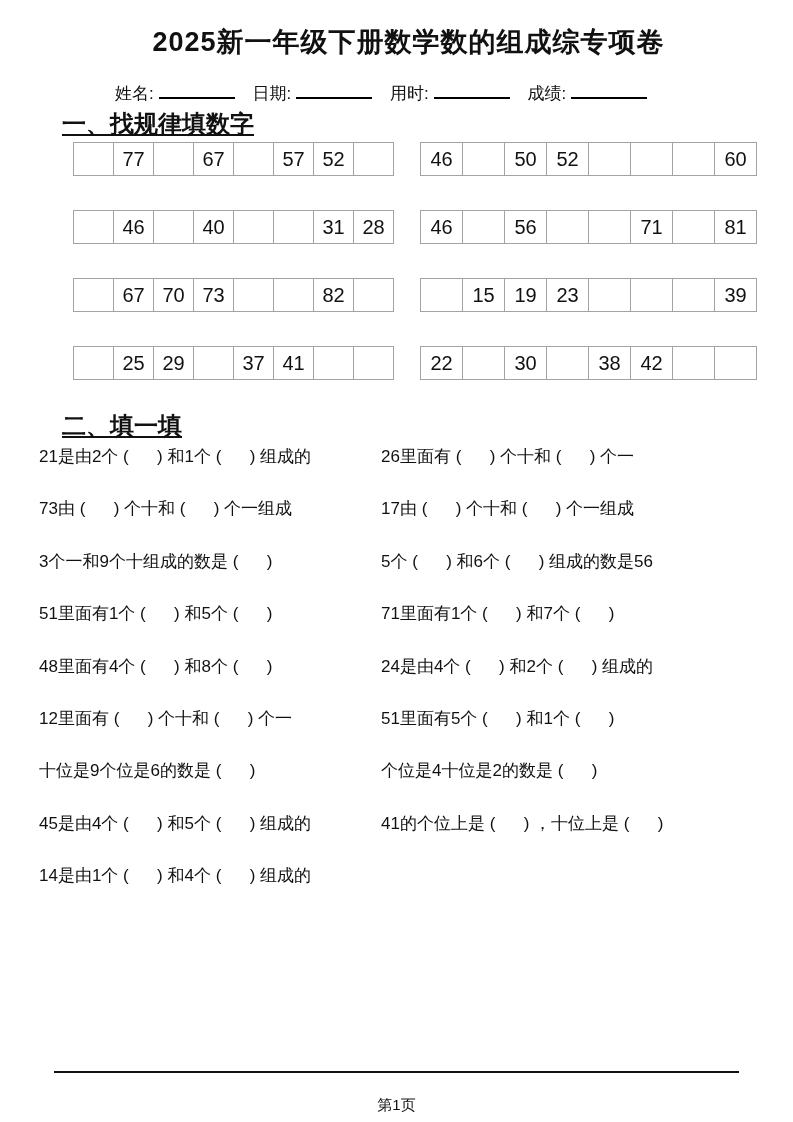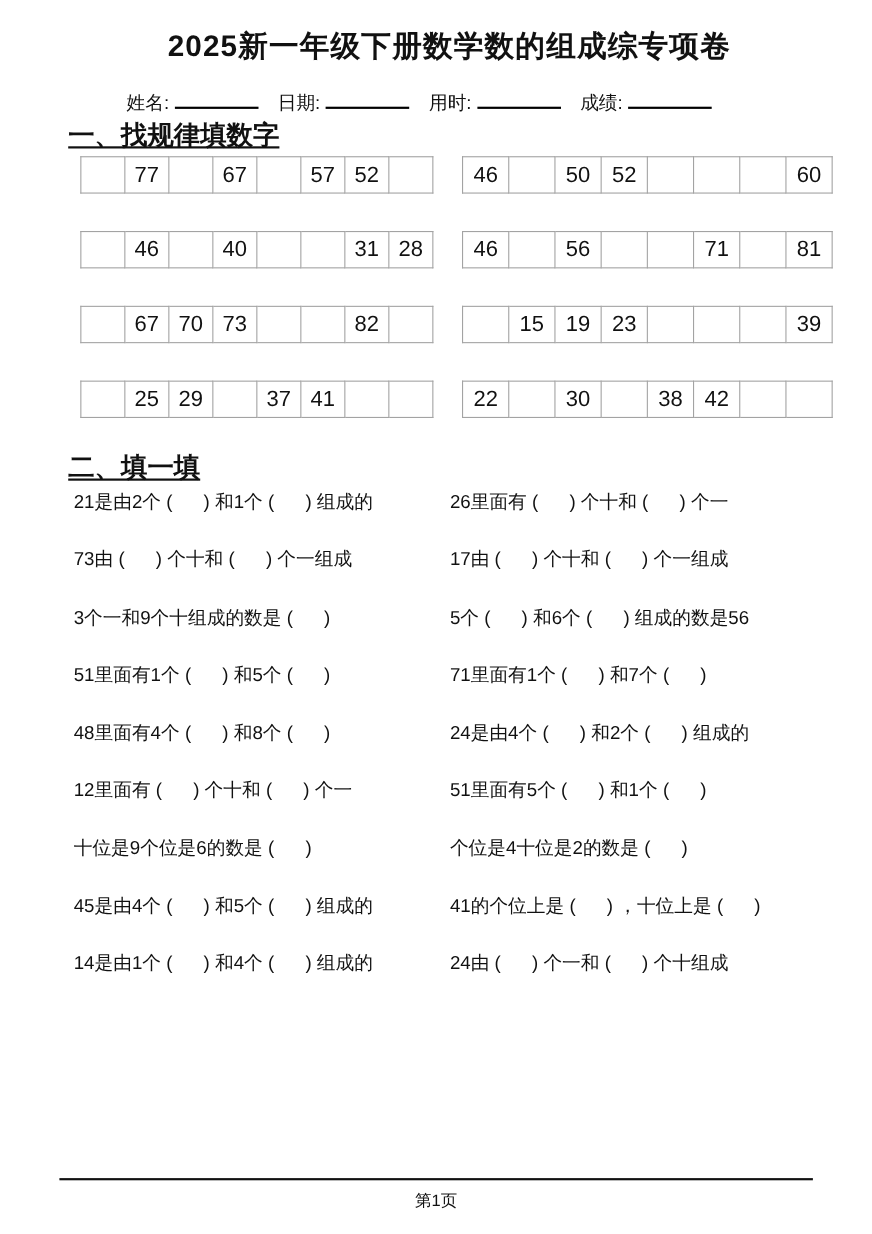--- a/index.html
+++ b/index.html
@@ -49,36 +49,36 @@
   table.num-grid.right { margin-left:26px; }
   table.num-grid td {
     border:1px solid #a3a3a3;
     width:39px; height:32px;
     padding:0;
     text-align:center; vertical-align:middle;
     font-size:20px; color:#111;
   }
   table.num-grid.right td { width:41px; }
   .sec2-heading { margin-top:30px; }
-  .questions { margin-top:8px; padding-left:67px; }
+  .questions { margin-top:8px; padding-left:39px; }
   .qrow { display:flex; height:52.4px; align-items:flex-start; }
   .q {
     margin:0;
     font-size:17px;
     line-height:21px;
     white-space:pre;
   }
   .q-left { width:342px; flex:0 0 342px; }
   .footer {
     position:absolute;
     left:54px; right:54px; top:1071px;
     border-top:2px solid #111;
     text-align:center;
     font-size:15px;
-    padding-top:9px;
+    padding-top:23px;
   }
 </style>
 </head>
 <body>
 
 <div class="page">
 
   <h1 class="title">2025新一年级下册数学数的组成综专项卷</h1>
 
   <div class="meta">
@@ -248,21 +248,20 @@
     <div class="qrow">
       <p class="q q-left">十位是9个位是6的数是 (      )</p>
       <p class="q">个位是4十位是2的数是 (      )</p>
     </div>
     <div class="qrow">
       <p class="q q-left">45是由4个 (      ) 和5个 (      ) 组成的</p>
       <p class="q">41的个位上是 (      ) ，十位上是 (      )</p>
     </div>
     <div class="qrow">
       <p class="q q-left">14是由1个 (      ) 和4个 (      ) 组成的</p>
-      <p class="q">24由 (      ) 个一和 (      ) 个十组成</p>
     </div>
   </div>
 
   <div class="footer">
     <span>第1页</span>
   </div>
 
 </div>
 
 </body></html>

